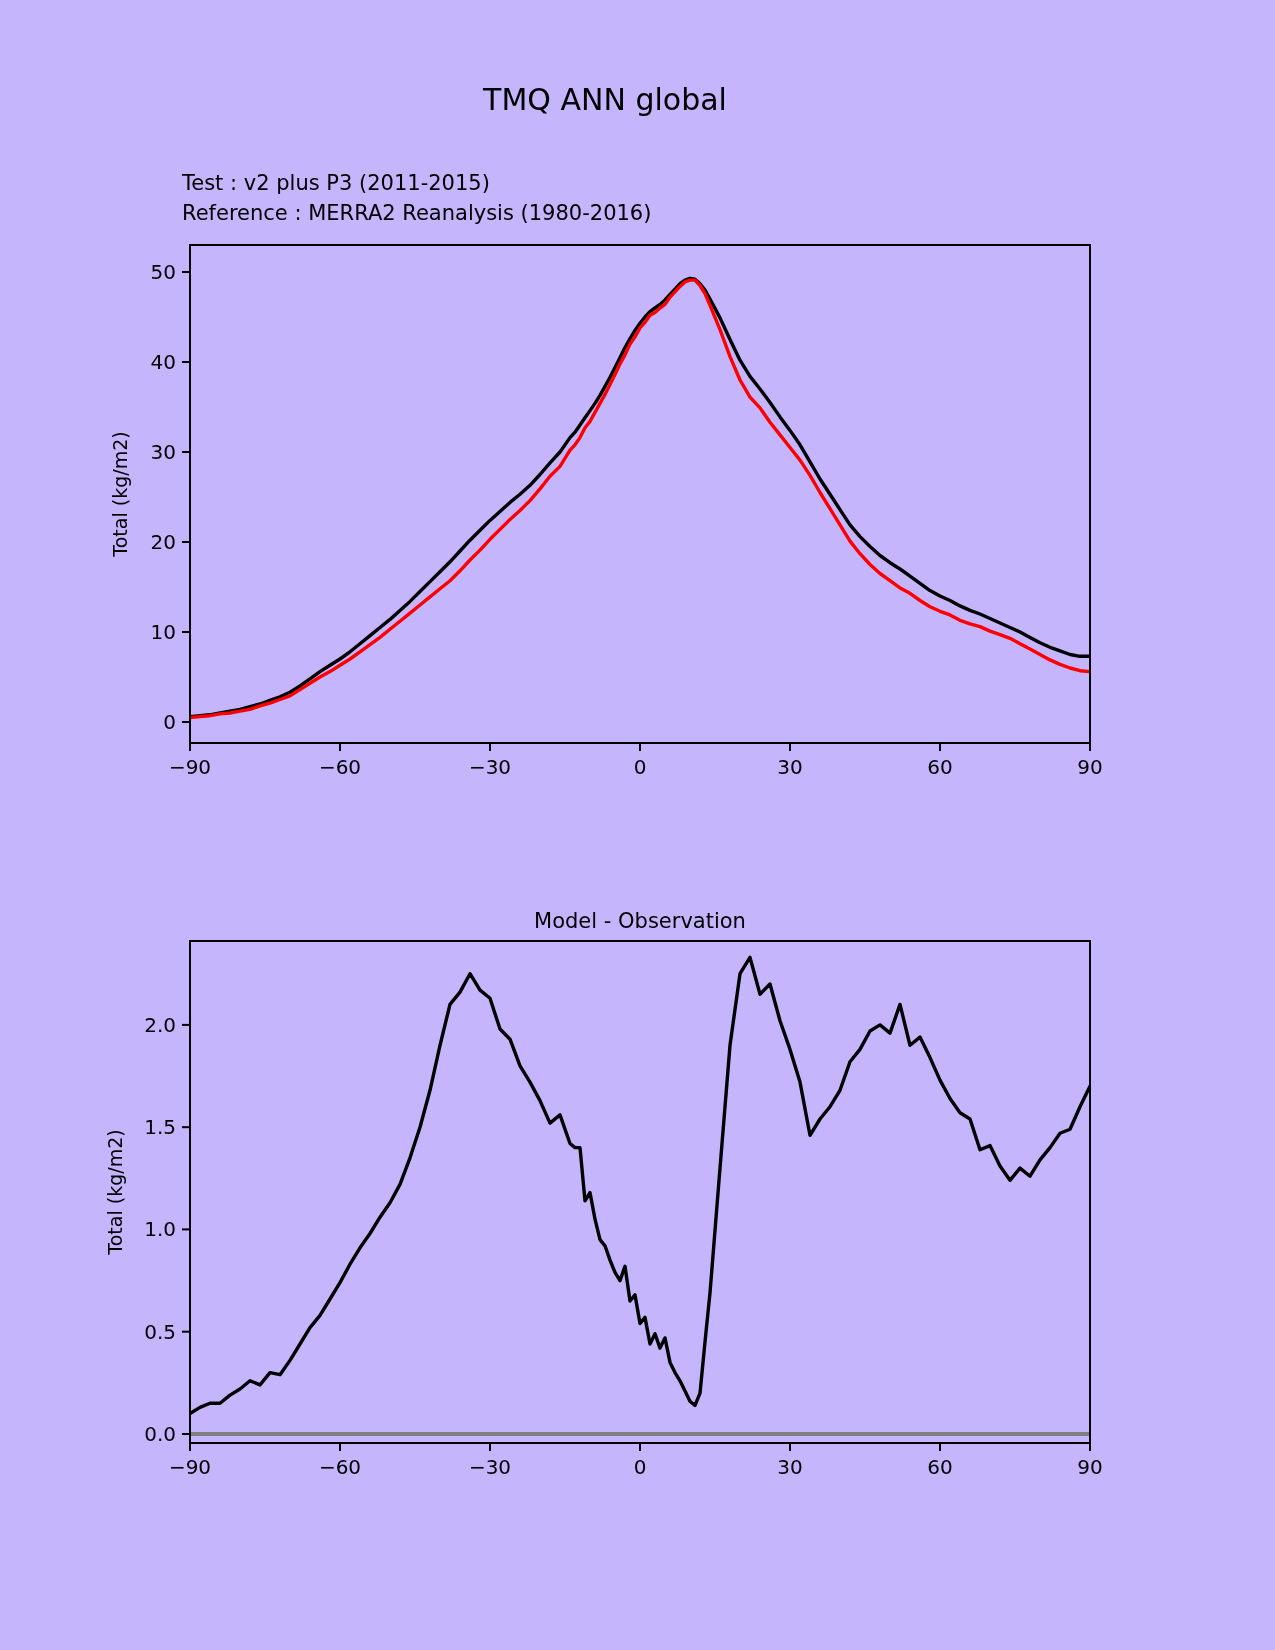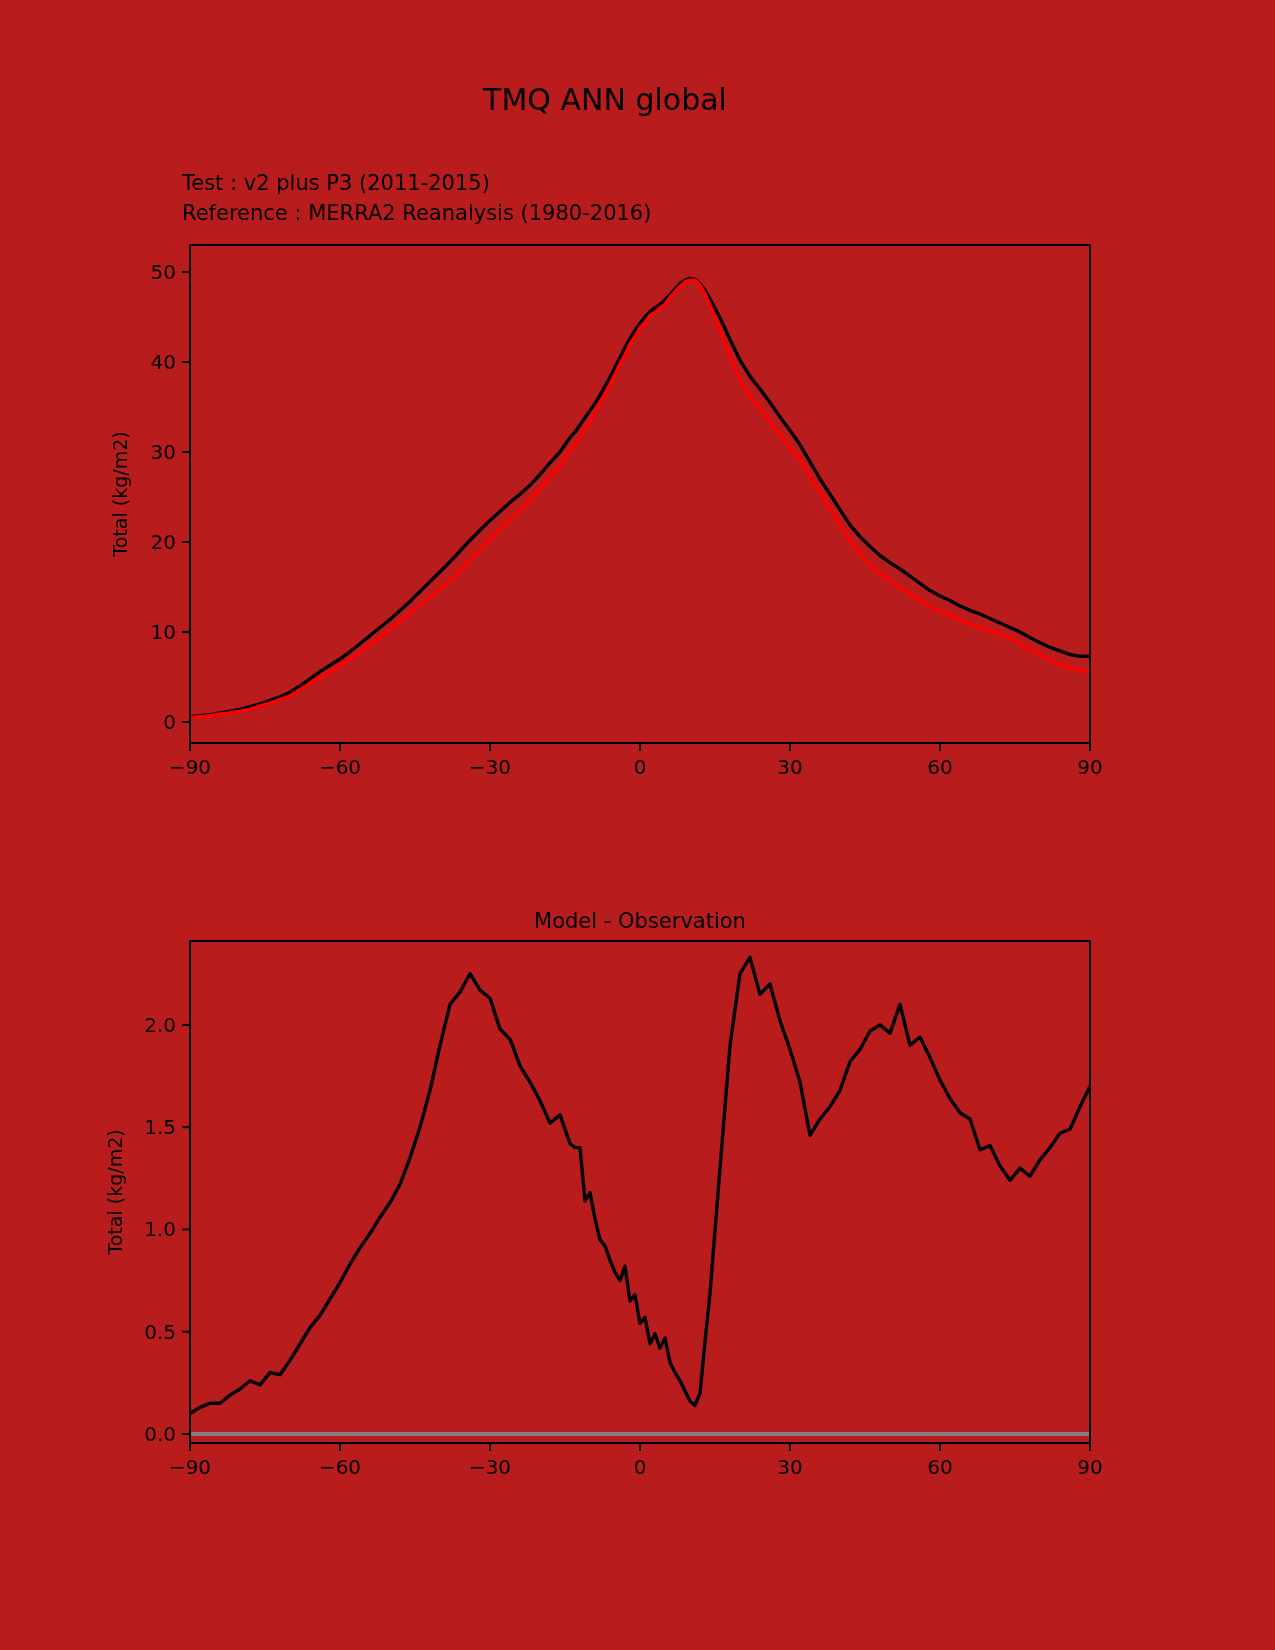--- a/index.html
+++ b/index.html
@@ -1,16 +1,16 @@
 <!DOCTYPE html>
 <html><head>
 <meta charset="utf-8">
 <style>
   html,body{margin:0;padding:0;background:#ffffff;}
-  .page{position:relative;width:1275px;height:1650px;background:#b91c1c;overflow:hidden;}
+  .page{position:relative;width:1275px;height:1650px;background:#c4b5fd;overflow:hidden;}
   svg{display:block;}
   text{font-family:"DejaVu Sans","Liberation Sans",sans-serif;fill:#000000;}
   .fig-title{font-size:30px;}
   .legend-line{font-size:21px;}
   .axis-label{font-size:19px;}
   .tick-label{font-size:20px;}
   .sub-title{font-size:21px;}
 </style>
 </head>
 <body>

